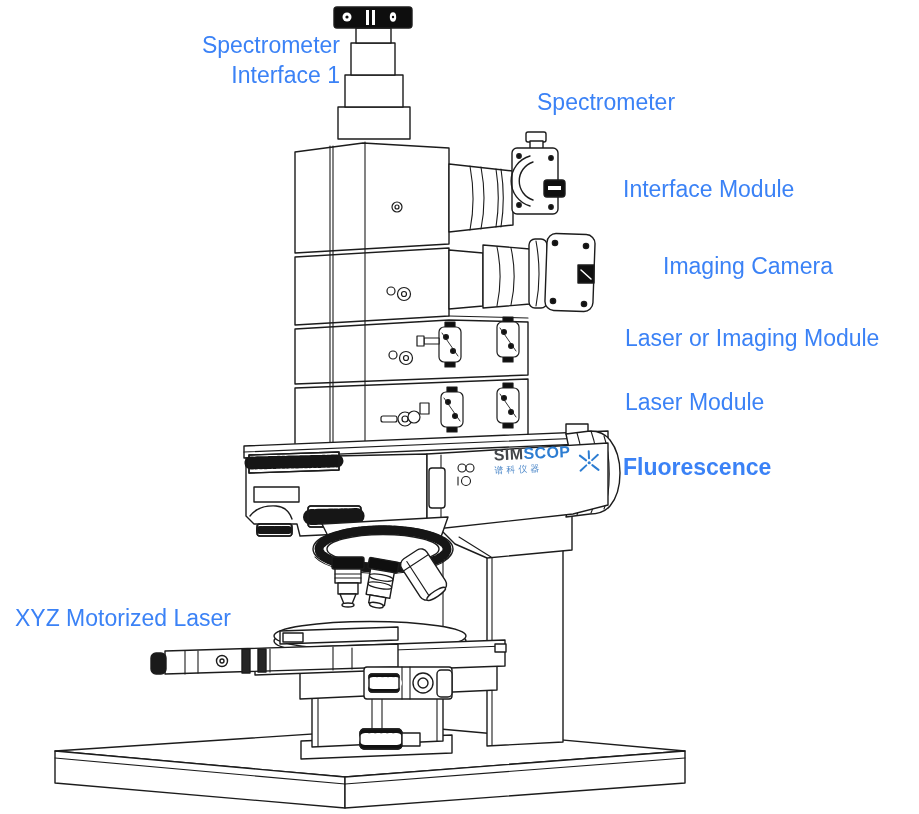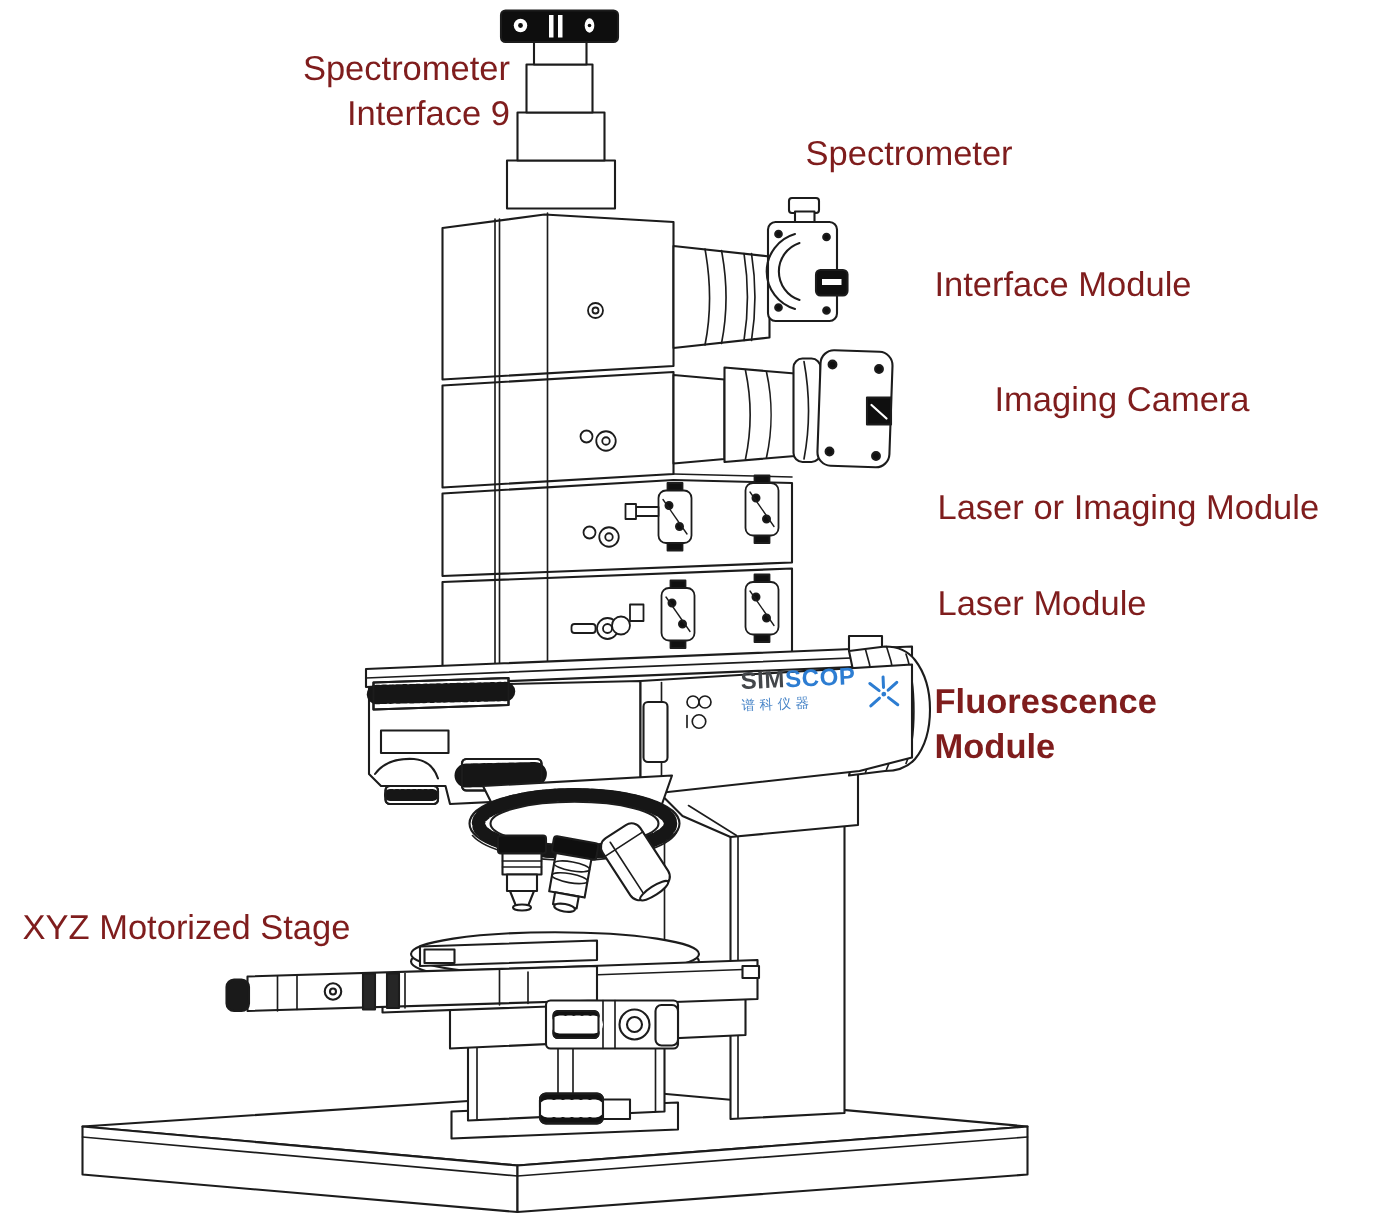--- a/index.html
+++ b/index.html
@@ -1,19 +1,19 @@
 <!DOCTYPE html>
 <html><head>
 <meta charset="utf-8">
 <style>
   html,body{margin:0;padding:0;background:#ffffff;}
   #page{position:relative;width:919px;height:814px;background:#fff;overflow:hidden;
         font-family:"Liberation Sans",sans-serif;}
   #art{position:absolute;left:0;top:0;}
-  .label{position:absolute;font-size:23px;line-height:29px;color:#7f1d1d;white-space:nowrap;}
+  .label{position:absolute;font-size:23px;line-height:29px;color:#3b82f6;white-space:nowrap;}
   .label.two{line-height:30px;}
   #lbl-si1{left:148px;top:30px;width:192px;text-align:right;}
   #lbl-si2{left:537px;top:87px;}
   #lbl-confocal{left:623px;top:175px;}
   #lbl-camera{left:623px;top:252px;margin-left:40px;}
   #lbl-laser-imaging{left:625px;top:324px;}
   #lbl-laser{left:625px;top:388px;}
   #lbl-fluor{left:623px;top:452px;font-weight:bold;}
   #lbl-stage{left:15px;top:604px;}
   #logo{position:absolute;left:494px;top:445px;width:110px;transform:rotate(-2.5deg);}
@@ -289,34 +289,33 @@
         <circle cx="423" cy="683" r="10"></circle>
             <circle cx="423" cy="683" r="5"></circle>
         <rect x="437" y="670" width="15" height="27" rx="4"></rect>
       </g>
     </g>
   </g>
 </svg>
 
 <div class="label two" id="lbl-si1">
   <div>Spectrometer</div>
-  <div>Interface 9</div>
+  <div>Interface 1</div>
 </div>
 <div class="label two" id="lbl-si2">
   <div>Spectrometer</div>
 </div>
 <div class="label" id="lbl-confocal">Interface Module</div>
 <div class="label" id="lbl-camera">Imaging Camera</div>
 <div class="label" id="lbl-laser-imaging">Laser or Imaging Module</div>
 <div class="label" id="lbl-laser">Laser Module</div>
 <div class="label two" id="lbl-fluor">
   <div>Fluorescence</div>
-  <div>Module</div>
-</div>
-<div class="label" id="lbl-stage">XYZ Motorized Stage</div>
+</div>
+<div class="label" id="lbl-stage">XYZ Motorized Laser</div>
 
 <div id="logo">
   <div class="logo-brand"><span class="sim">SIM</span><span class="scop">SCOP</span></div>
   <div class="logo-cn">谱科仪器</div>
   <svg class="spark" width="26" height="26" viewBox="0 0 26 26">
     <g stroke="#2d7dd2" stroke-width="2" stroke-linecap="round" fill="none">
       <line x1="4" y1="6" x2="10" y2="11"></line>
       <line x1="22" y1="6" x2="16" y2="11"></line>
       <line x1="4" y1="21" x2="10" y2="16"></line>
       <line x1="22" y1="21" x2="16" y2="16"></line>

